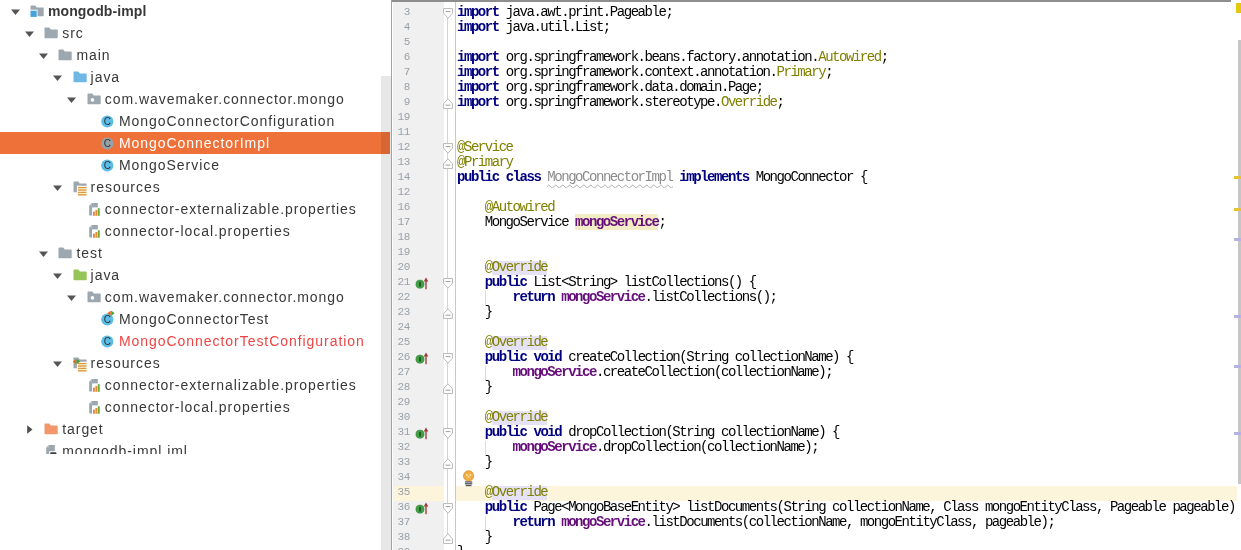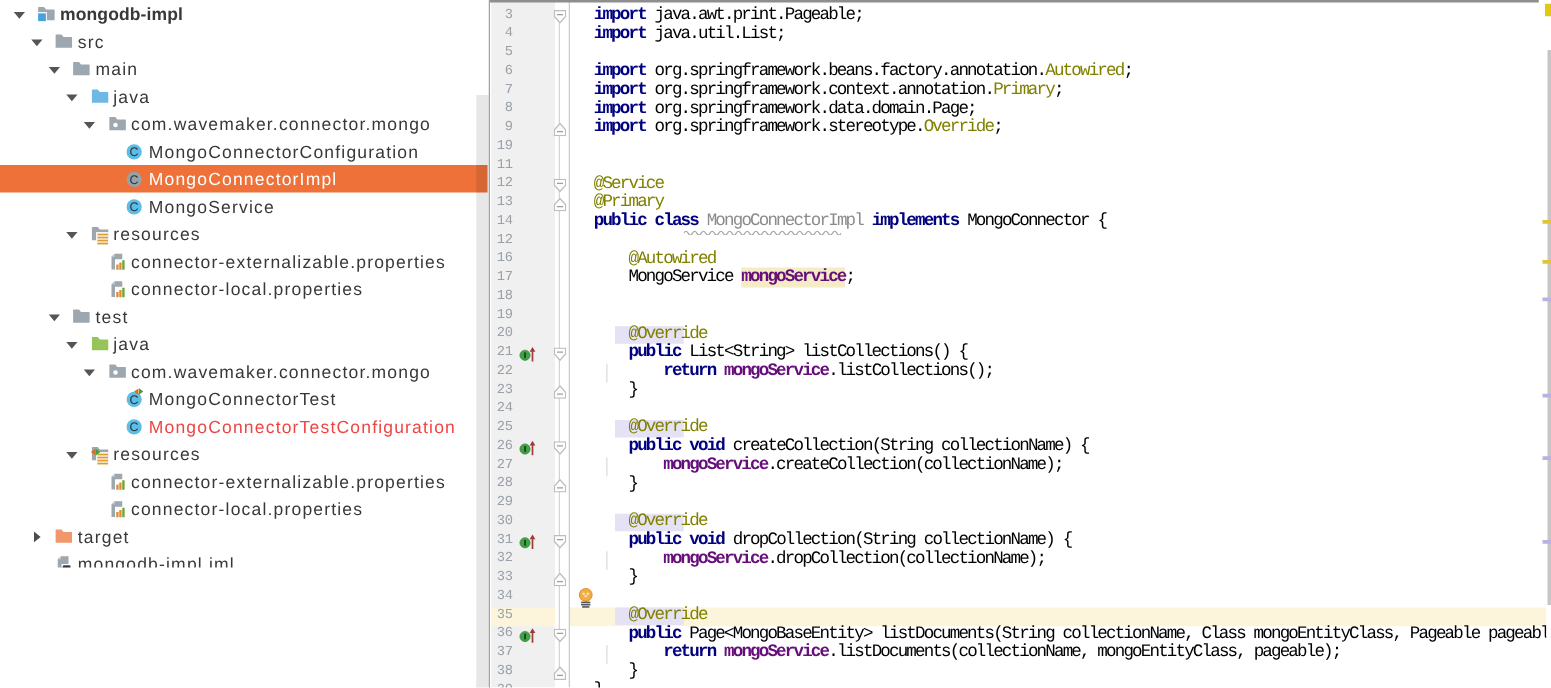--- a/index.html
+++ b/index.html
@@ -1,19 +1,19 @@
 <!DOCTYPE html>
 <html><head><meta charset="utf-8"><style>
 * { margin:0; padding:0; box-sizing:border-box; }
 svg { display:block; }
 html,body { width:1241px; height:550px; overflow:hidden; background:#fff; }
 #tree { position:absolute; left:0; top:0; width:391px; height:454px; background:#fff;
   font-family:"Liberation Sans",sans-serif; font-size:14px; overflow:hidden; }
 #editor { position:absolute; left:392px; top:0; width:849px; height:550px; background:#fff; overflow:hidden; }
-.cl { position:absolute; left:65px; height:15px; white-space:pre; margin-top:-1.2px;margin-left:18px; }
+.cl { position:absolute; left:65px; height:15px; white-space:pre; margin-top:-1.2px; }
 .gn { position:absolute; left:0; width:18px; text-align:right; height:15px; font-size:11px; letter-spacing:-0.35px; color:#9AA1A8; }
 #code { position:absolute; left:0; top:0; width:849px; height:550px;
   font-family:"Liberation Mono",monospace; font-size:14px; letter-spacing:-1.456px; color:#000; line-height:15px; }
 #gutter { position:absolute; left:0px; top:0; width:410px; height:550px;
   font-family:"Liberation Mono",monospace; }
 .k { color:#000080; }
 .a { color:#808000; }
 .f { color:#660E7A; }
 .g { color:#8C8C8C; }
 .hov { }

